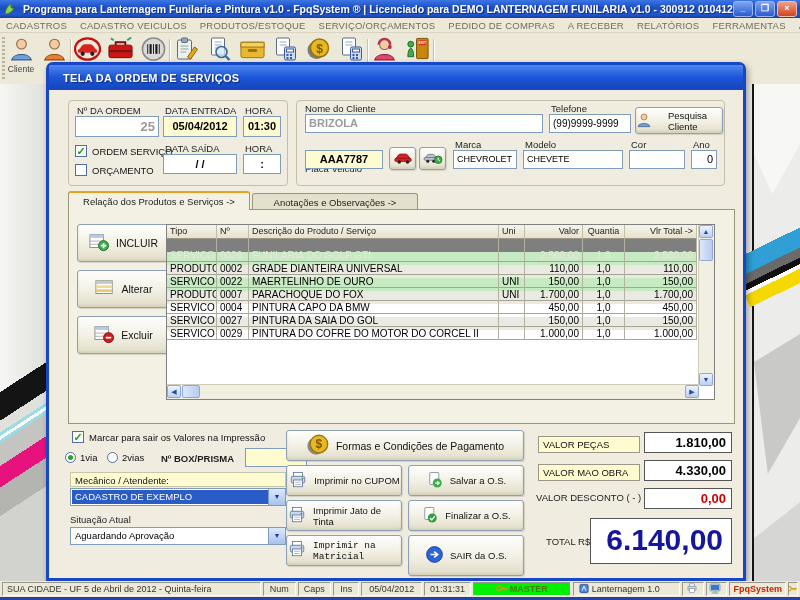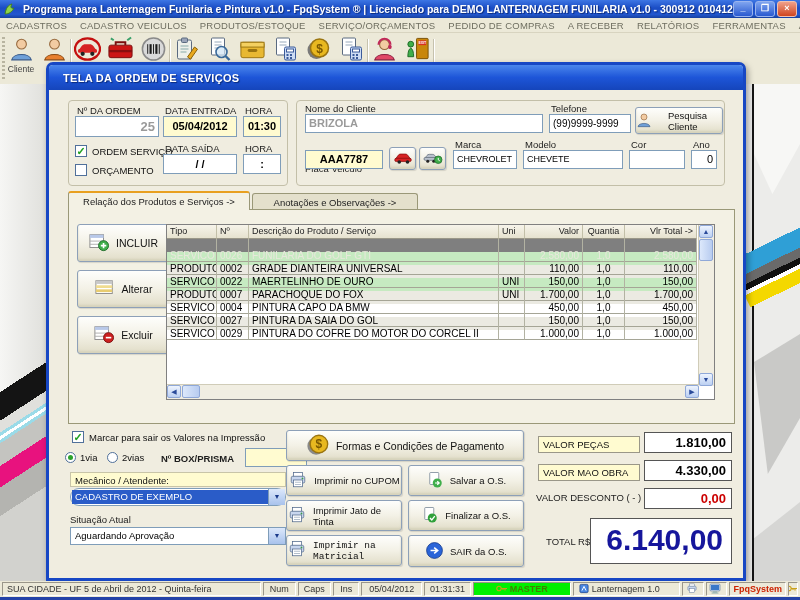--- a/index.html
+++ b/index.html
@@ -488,21 +488,21 @@
           <span>1via</span>
       </span>
       <span class="rd" style="left:58px;top:362px;">
         <span class="cir"></span>
           <span>2vias</span>
       </span>
       <span class="lbl" style="left:112px;top:363px;font-weight:bold;">Nº BOX/PRISMA</span>
       <div class="tb yellow" style="left:196px;top:358px;width:62px;height:19px;"></div>
 
       <div class="tot-lbl" style="left:21px;top:382px;width:216px;height:15px;border-color:#c8c4a8;">Mecânico / Atendente:</div>
-      <div class="dd seld" style="left:21px;top:398px;width:216px;border-radius:9px;">
+      <div class="dd seld" style="left:21px;top:398px;width:216px;">
         <span class="val">CADASTRO DE EXEMPLO</span>
         <span class="btn">▼</span>
       </div>
       <span class="lbl" style="left:21px;top:424px;">Situação Atual</span>
       <div class="dd" style="left:21px;top:437px;width:216px;">
         <span class="val">Aguardando Aprovação</span>
         <span class="btn">▼</span>
       </div>
 
       <div class="xbtn" style="left:237px;top:340px;width:238px;height:31px;">
@@ -555,21 +555,21 @@
         <span><svg viewBox="0 0 24 24" width="20" height="18">
               <rect x="6" y="2" width="12" height="6" fill="#fff" stroke="#50688a"></rect>
               <rect x="3" y="7" width="18" height="9" rx="2" fill="#c8d6ee" stroke="#50688a"></rect>
               <rect x="6" y="12" width="12" height="9" fill="#fff" stroke="#50688a"></rect>
               <line x1="8" y1="15" x2="16" y2="15" stroke="#9ab"></line>
               <line x1="8" y1="18" x2="16" y2="18" stroke="#9ab"></line>
               <circle cx="18" cy="10" r="1.2" fill="#3a9a4a"></circle>
             </svg></span>
         <span>Imprimir na Matricial</span>
       </div>
-      <div class="xbtn" style="left:359px;top:445px;width:116px;height:32px;font-size:9.5px;">
+      <div class="xbtn" style="left:359px;top:445px;width:116px;height:41px;font-size:9.5px;">
         <span><svg viewBox="0 0 24 24" width="19" height="19">
               <circle cx="12" cy="12" r="10" fill="#2a64d8" stroke="#153a8a"></circle>
               <path d="M7 12h8m-3.4-3.6L16 12l-4.4 3.6" stroke="#fff" stroke-width="2" fill="none"></path>
             </svg></span>
         <span>SAIR da O.S.</span>
       </div>
 
       <div class="tot-lbl" style="left:489px;top:346px;width:102px;height:17px;">VALOR PEÇAS</div>
       <div class="tot-val" style="left:595px;top:342px;width:88px;height:21px;">1.810,00</div>
       <div class="tot-lbl" style="left:489px;top:374px;width:102px;height:17px;">VALOR MAO OBRA</div>

